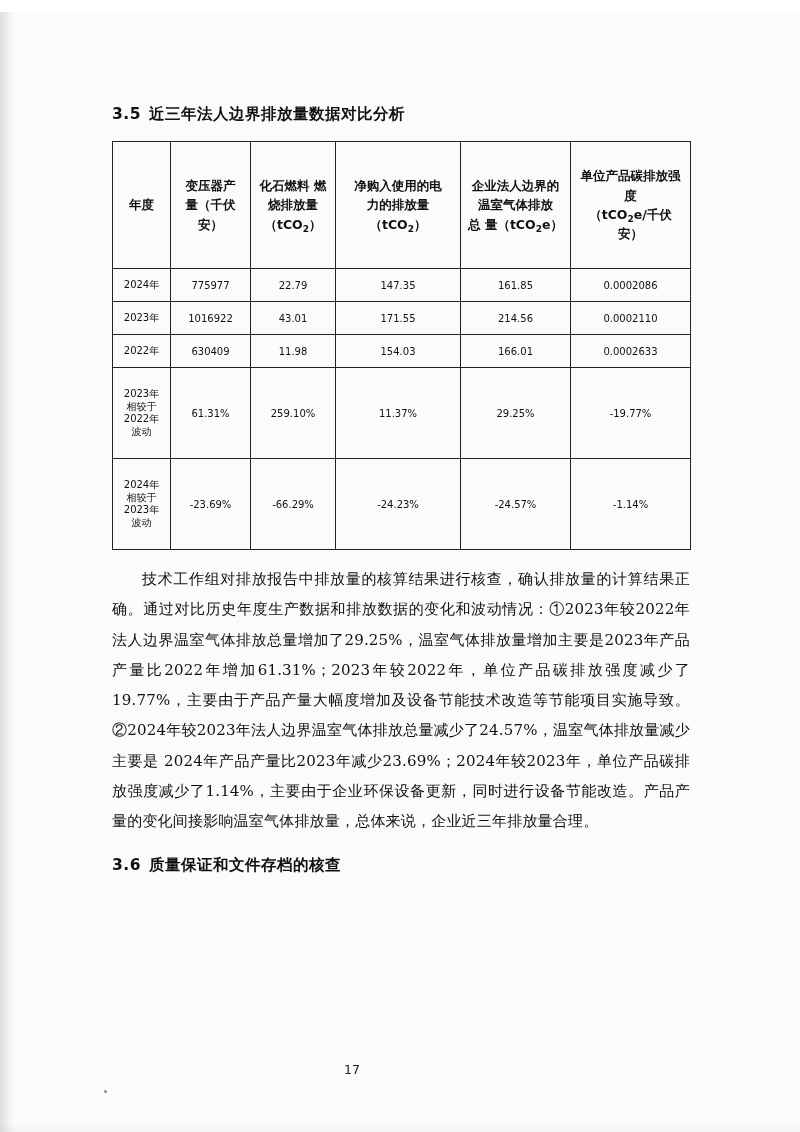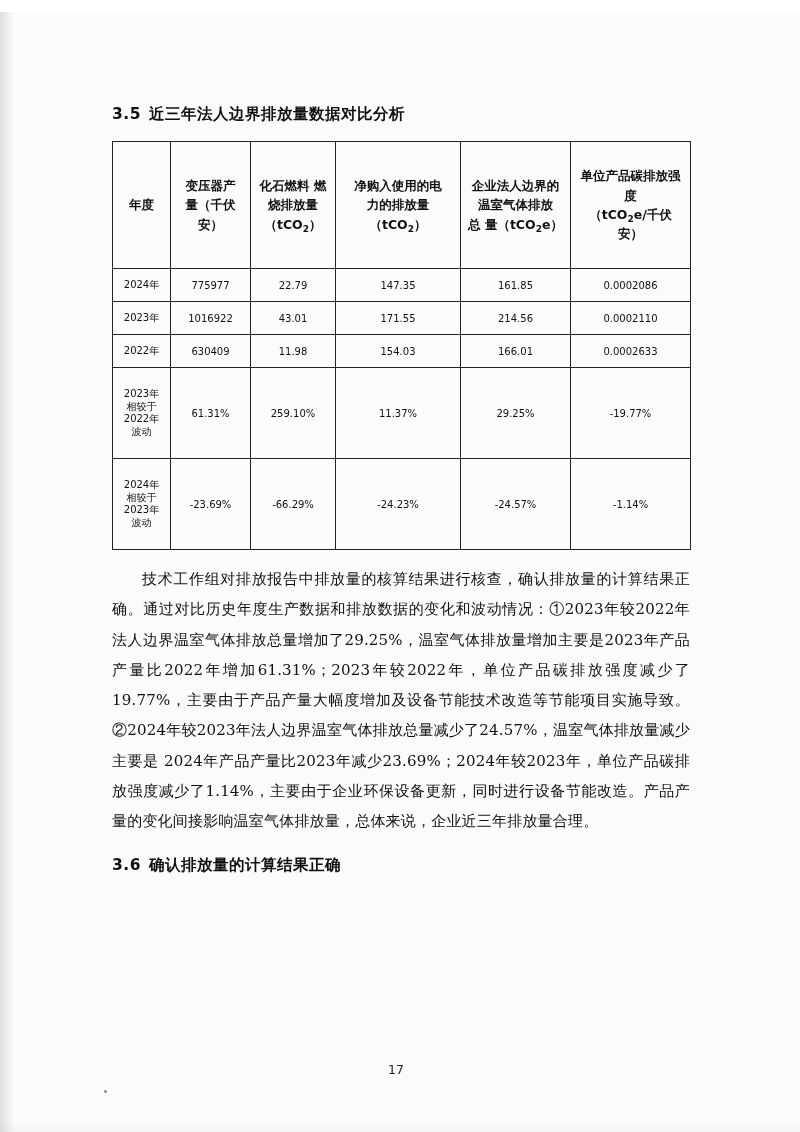--- a/index.html
+++ b/index.html
@@ -102,21 +102,20 @@
   }
   .page-number {
     position: absolute;
     left: 0;
     top: 1050px;
     width: 704px;
     text-align: center;
     font-size: 12.5px;
     font-family: "DejaVu Sans", "Liberation Sans", sans-serif;
     color: #222;
-    padding-left: 44px;
   }
   .speck {
     position: absolute;
     width: 3px;
     height: 3px;
     background: #8c8c8c;
     border-radius: 50%;
   }
   .edge-shadow-left {
     position: absolute;
@@ -239,20 +238,20 @@
           <td>-24.23%</td>
           <td>-24.57%</td>
           <td>-1.14%</td>
         </tr>
       </tbody>
     </table>
 
     <p class="body-text indent">技术工作组对排放报告中排放量的核算结果进行核查，确认排放量的计算结果正确。通过对比历史年度生产数据和排放数据的变化和波动情况：①2023年较2022年法人边界温室气体排放总量增加了29.25%，温室气体排放量增加主要是2023年产品产量比2022年增加61.31%；2023年较2022年，单位产品碳排放强度减少了19.77%，主要由于产品产量大幅度增加及设备节能技术改造等节能项目实施导致。②2024年较2023年法人边界温室气体排放总量减少了24.57%，温室气体排放量减少主要是 2024年产品产量比2023年减少23.69%；2024年较2023年，单位产品碳排放强度减少了1.14%，主要由于企业环保设备更新，同时进行设备节能改造。产品产量的变化间接影响温室气体排放量，总体来说，企业近三年排放量合理。</p>
 
     <h2 class="section-heading second">
-      <span class="num">3.6</span><span>确认排放量的计算结果正确</span>
+      <span class="num">3.6</span><span>质量保证和文件存档的核查</span>
     </h2>
 
 
   </div>
 
   <div class="page-number">17</div>
 </div>
 
 </body></html>

